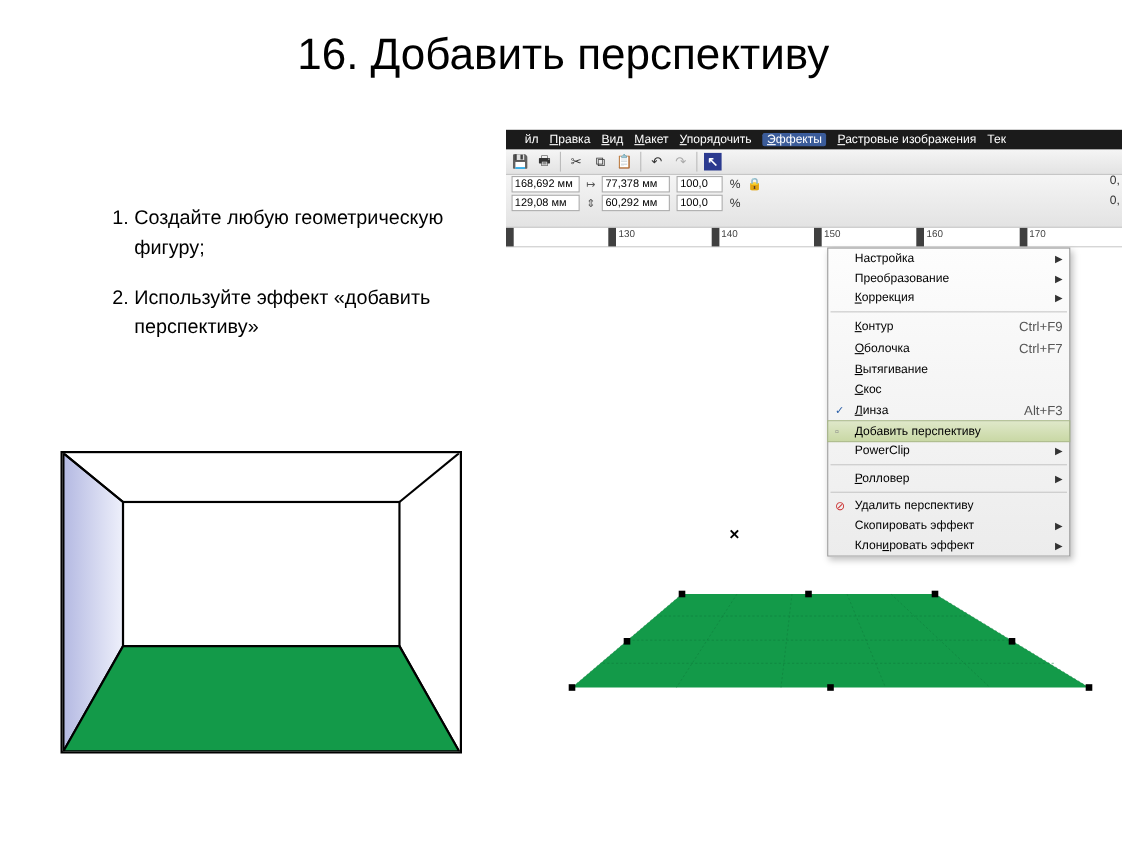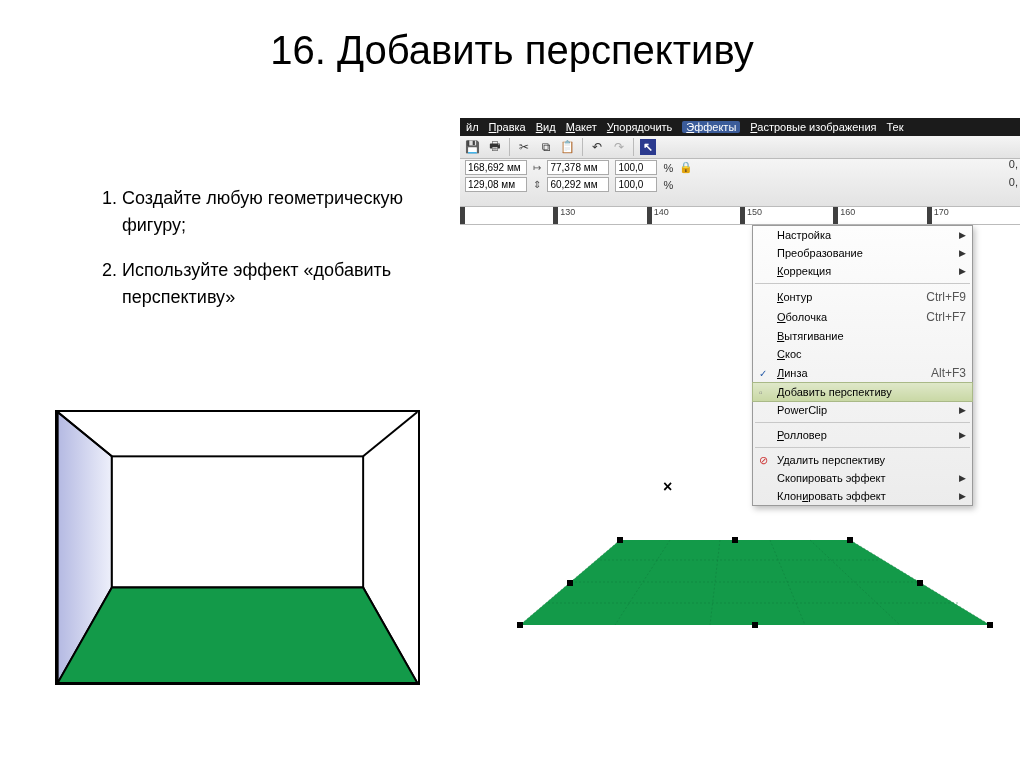--- a/index.html
+++ b/index.html
@@ -49,21 +49,21 @@
     top: 118px;
     width: 560px;
     font-size: 11px;
   }
 
   .menubar {
     background: #1b1b1b;
     color: #fff;
     display: flex;
     gap: 10px;
-    padding: 3px 6px;
+    padding: 3px 17px;
     font-size: 11px;
   }
   .menubar span { cursor: default; }
   .menubar span u { text-decoration: underline; }
   .menubar .highlight { background: #3b5c9a; padding: 0 4px; border-radius: 2px;}
 
   .toolbar1 {
     background: linear-gradient(#f5f5f5,#e3e3e3);
     border-bottom: 1px solid #bbb;
     display: flex;
@@ -97,21 +97,21 @@
   .lock { font-size: 11px; color: #444;}
 
   .ruler {
     height: 18px;
     background: #fff;
     border-bottom: 1px solid #bbb;
     display:flex;
     font-size:9px;
     color:#444;
   }
-  .ruler span { flex:1; border-left:5px solid #404040; padding-left:2px;}
+  .ruler span { flex:1; border-left:7px solid #404040; padding-left:2px;}
 
   .canvas-area {
     position: relative;
     height: 390px;
     background: #fff;
   }
 
   
   .dropdown {
     position: absolute;

